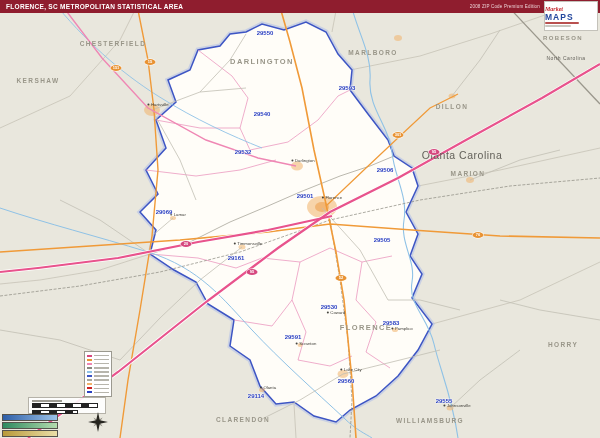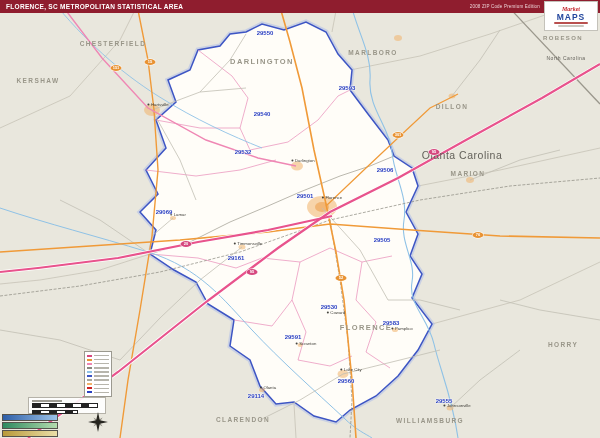--- a/index.html
+++ b/index.html
@@ -17,21 +17,21 @@
     position:absolute;left:6px;top:0;line-height:13px;
     font-size:6.5px;font-weight:bold;color:#ffffff;letter-spacing:.3px;
   }
   .header-edition{
     position:absolute;right:60px;top:0;line-height:13px;
     font-size:4.5px;color:#ecd2d6;letter-spacing:.2px;
   }
   .logo{
     position:absolute;right:2px;top:1px;width:52px;height:28px;
     background:#ffffff;border:1px solid #c4c2ba;z-index:25;
-    display:flex;flex-direction:column;align-items:center;justify-content:center;gap:1px;
+    display:flex;flex-direction:column;justify-content:center;gap:1px;
   }
   .logo-market{font-family:"Liberation Serif",serif;font-style:italic;font-weight:bold;
     font-size:6px;color:#c3242b;line-height:6px;}
   .logo-maps{font-weight:bold;font-size:8.5px;color:#24479e;letter-spacing:1px;line-height:8px;}
   .logo-bar{height:2px;background:#c9c7c0;border-radius:1px;}
   .logo-bar.b1{width:34px;background:#b9504f;}
   .logo-bar.b2{width:26px;}
   
   .map-svg{position:absolute;left:0;top:0;z-index:1;}
   

